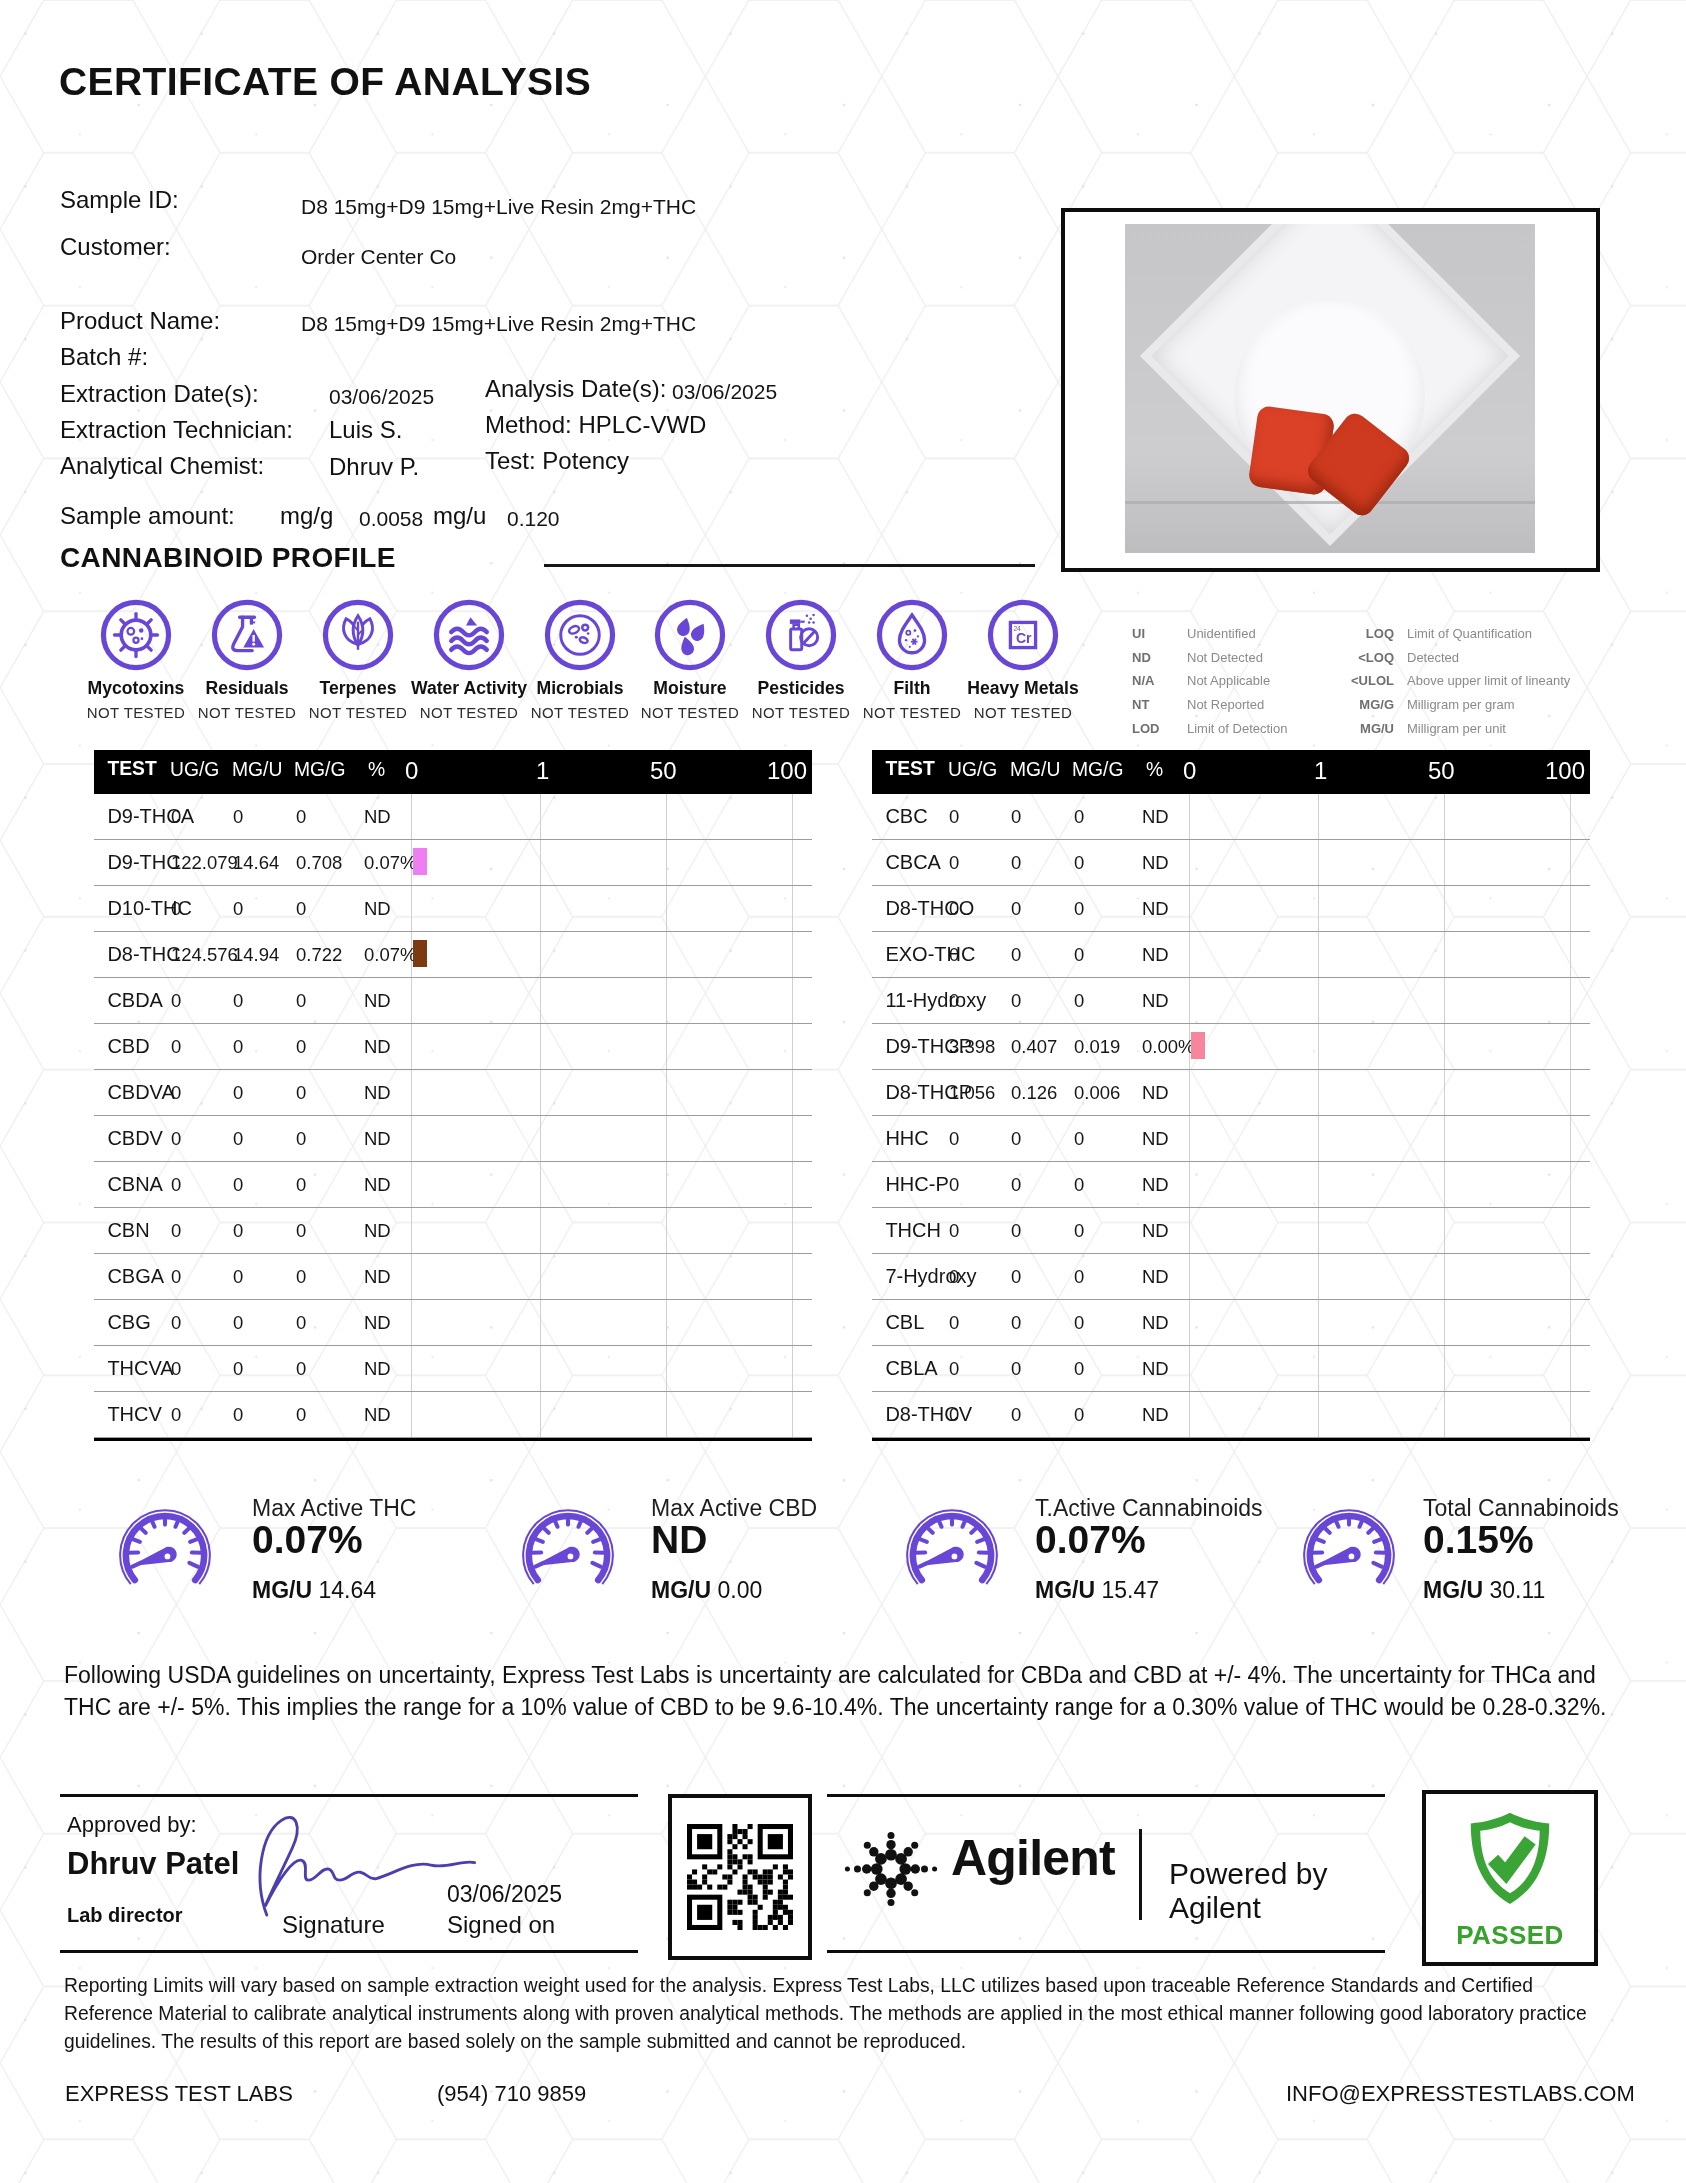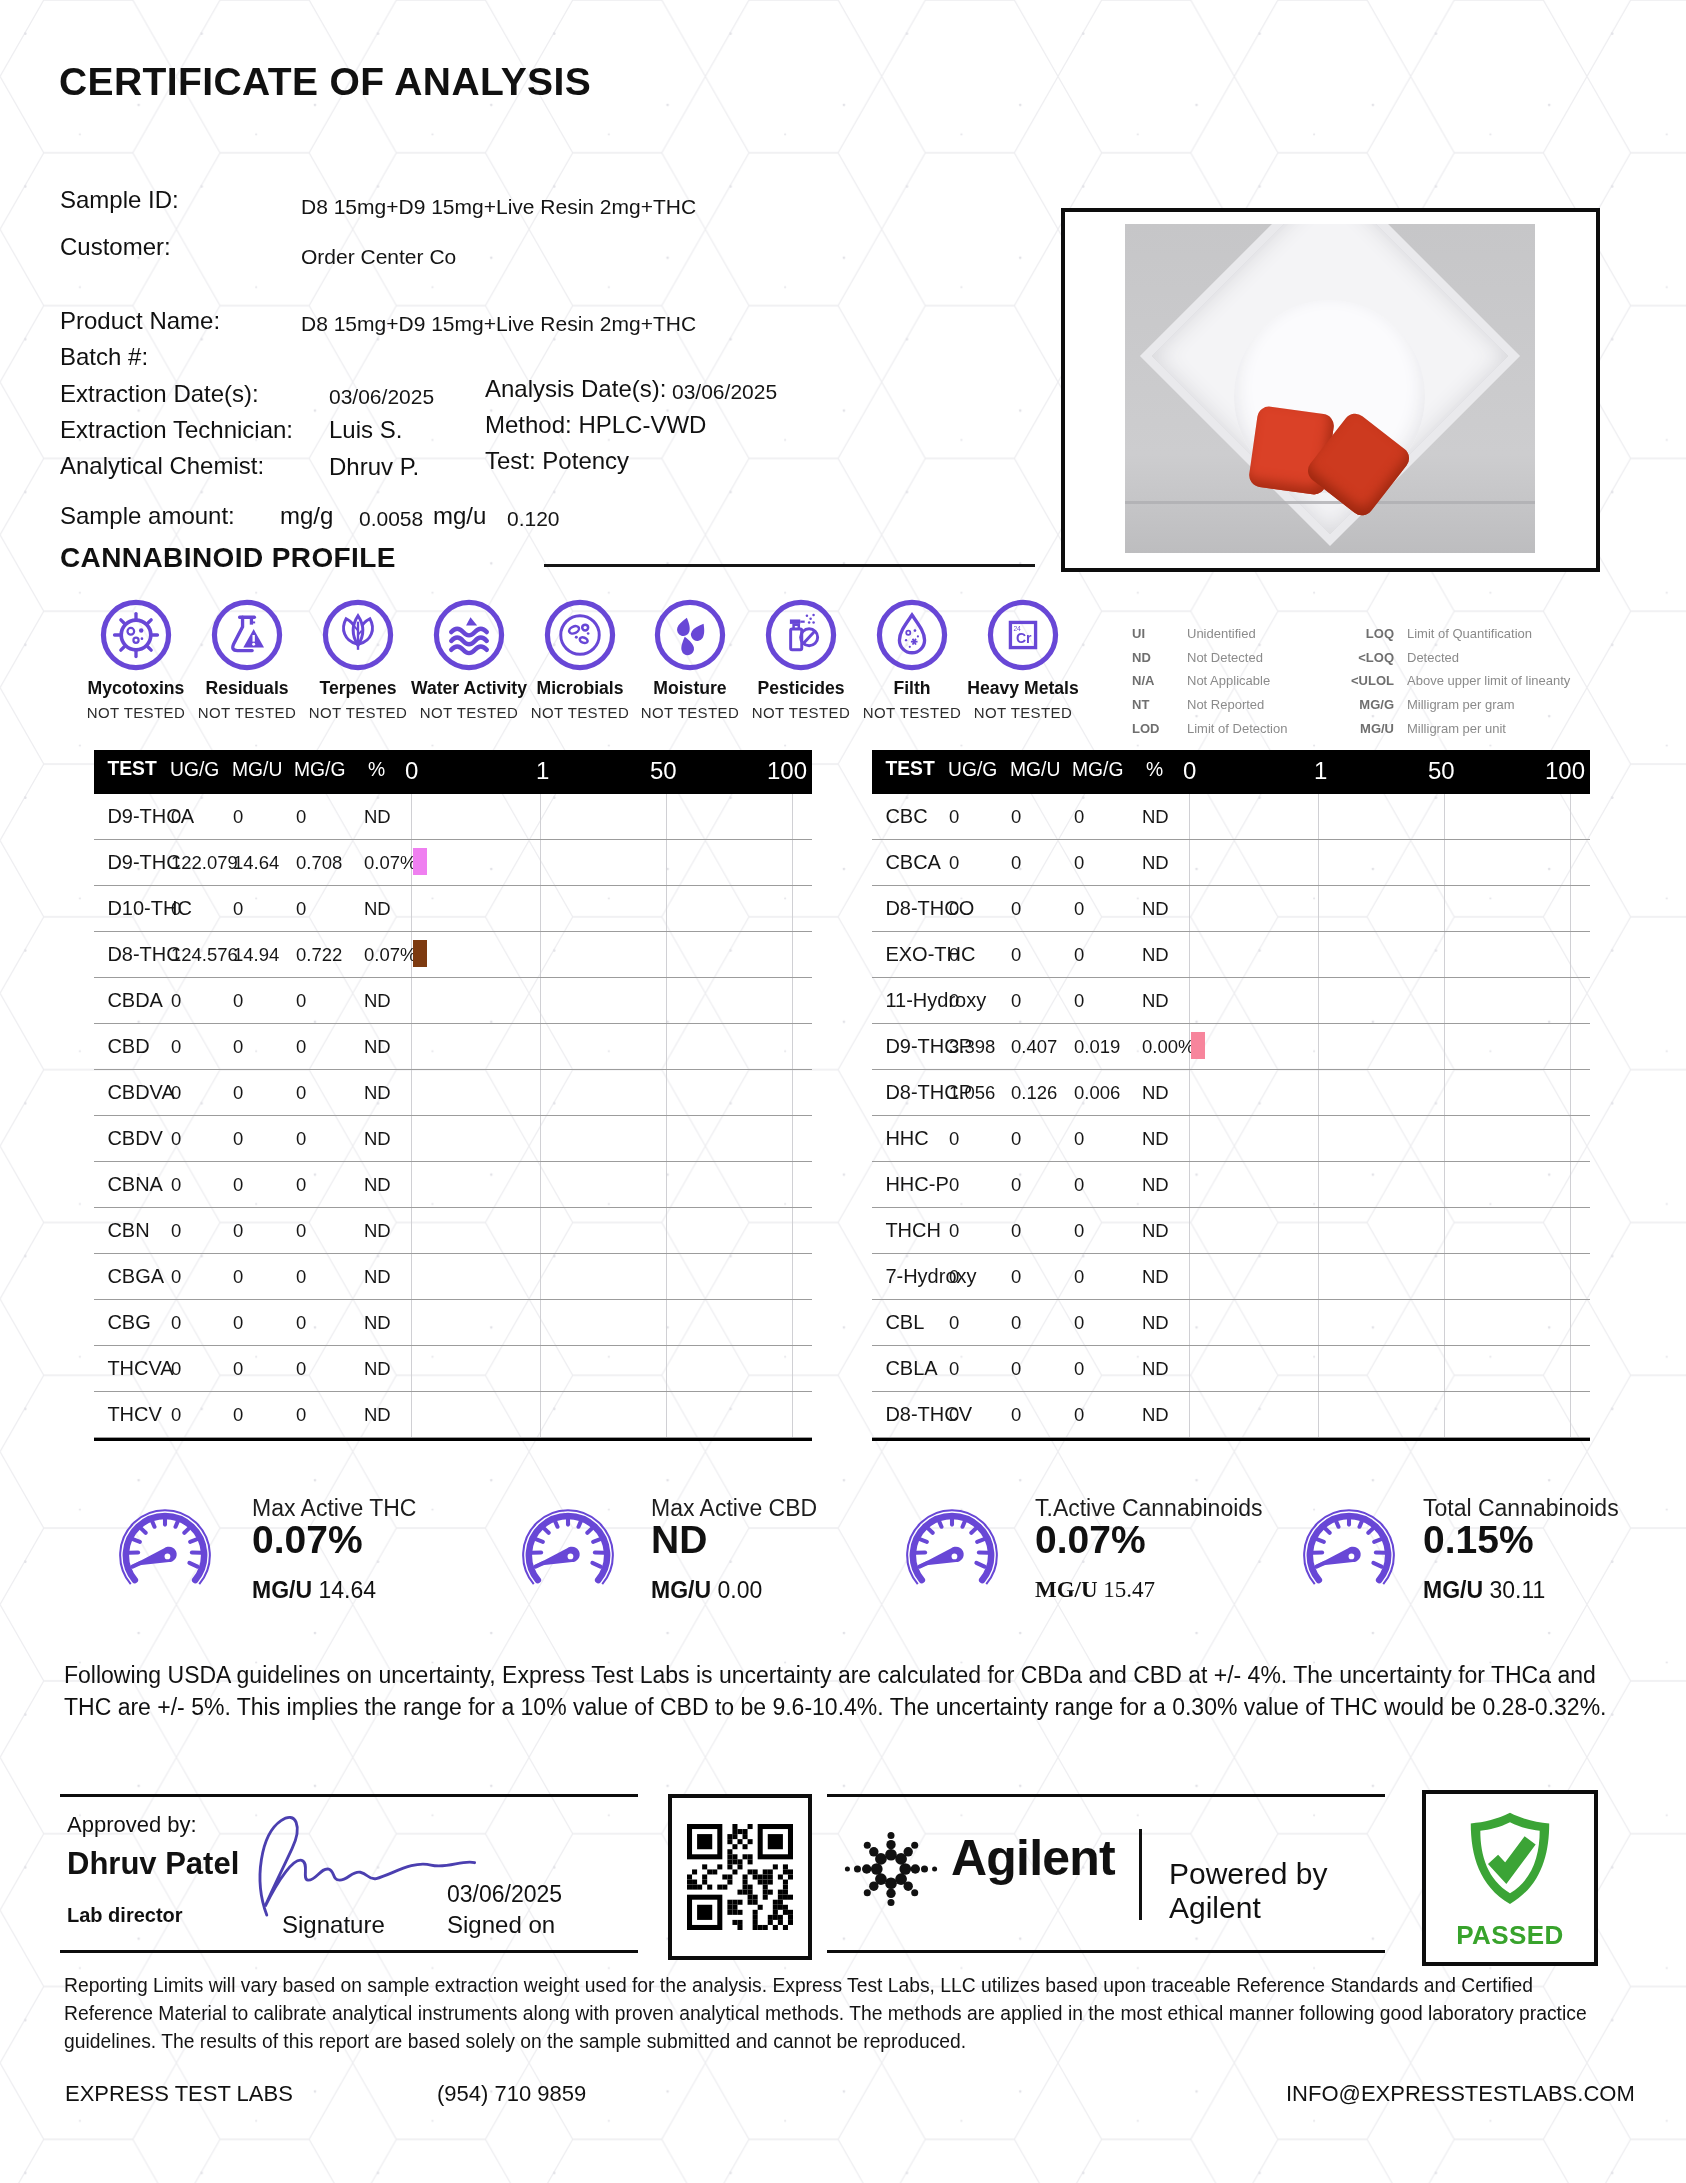--- a/index.html
+++ b/index.html
@@ -550,21 +550,21 @@
         <line x1="77.89412724014602" y1="39.62333983606946" x2="82.19216965352803" y2="29.49778644809262" stroke="#6847d6" stroke-width="5" stroke-linecap="round"></line>
         <line x1="88.73821341117548" y1="47.07627377485308" x2="96.65095121490063" y2="39.43503169980411" stroke="#6847d6" stroke-width="5" stroke-linecap="round"></line>
         <line x1="95.80815407440765" y1="58.17385766500507" x2="106.07753876587687" y2="54.231810220006764" stroke="#6847d6" stroke-width="5" stroke-linecap="round"></line>
         <line x1="97.97989729163015" y1="71.15168339118252" x2="108.97319638884022" y2="71.53557785491002" stroke="#6847d6" stroke-width="5" stroke-linecap="round"></line>
         <line x1="94.90815697220944" y1="83.94640263744309" x2="104.8775426296126" y2="88.59520351659077" stroke="#6847d6" stroke-width="5" stroke-linecap="round"></line>
         <path d="M22 88 L64 66 a9.5 9.5 0 1 1 6 17 Z" fill="#6847d6"></path>
         <circle cx="68" cy="76" r="3.5" fill="#fff"></circle>
       </svg>
       <div class="abs gtitle" style="left: 1035px; top: 1495px;">T.Active Cannabinoids</div>
       <div class="abs gvalue" style="left: 1035px; top: 1518px;">0.07%</div>
-      <div class="abs gunit" style="left: 1035px; top: 1577px; font-family: Liberation Serif, serif;"><b>MG/U</b>&nbsp;<span>15.47</span></div>
+      <div class="abs gunit" style="left: 1035px; top: 1577px;"><b>MG/U</b>&nbsp;<span>15.47</span></div>
       <svg width="106" height="104" viewBox="0 0 130 124" style="position: absolute; left: 1296px; top: 1493px;">
         <path d="M23 110 A55 55 0 1 1 107 110" fill="none" stroke="#6847d6" stroke-width="2.5"></path>
         <path d="M28 105 A48 48 0 1 1 102 105" fill="none" stroke="#6847d6" stroke-width="8" stroke-linecap="round"></path>
         <line x1="35.09184302779055" y1="83.94640263744309" x2="25.1224573703874" y2="88.59520351659077" stroke="#6847d6" stroke-width="5" stroke-linecap="round"></line>
         <line x1="32.02010270836984" y1="71.15168339118253" x2="21.026803611159785" y2="71.53557785491003" stroke="#6847d6" stroke-width="5" stroke-linecap="round"></line>
         <line x1="34.19184592559235" y1="58.17385766500509" x2="23.922461234123126" y2="54.23181022000678" stroke="#6847d6" stroke-width="5" stroke-linecap="round"></line>
         <line x1="41.26178658882451" y1="47.076273774853085" x2="33.349048785099356" y2="39.435031699804114" stroke="#6847d6" stroke-width="5" stroke-linecap="round"></line>
         <line x1="52.105872759853966" y1="39.623339836069476" x2="47.80783034647195" y2="29.497786448092626" stroke="#6847d6" stroke-width="5" stroke-linecap="round"></line>
         <line x1="65" y1="37" x2="64.99999999999999" y2="26" stroke="#6847d6" stroke-width="5" stroke-linecap="round"></line>
         <line x1="77.89412724014602" y1="39.62333983606946" x2="82.19216965352803" y2="29.49778644809262" stroke="#6847d6" stroke-width="5" stroke-linecap="round"></line>

